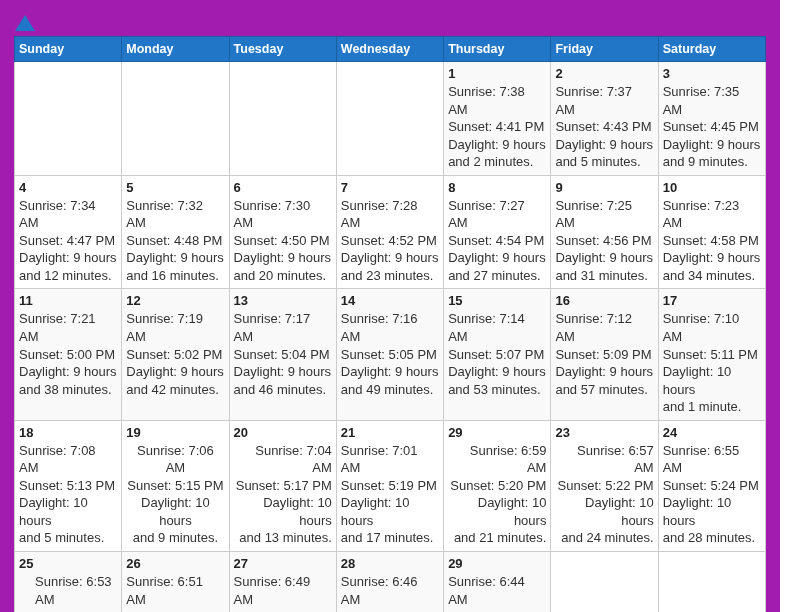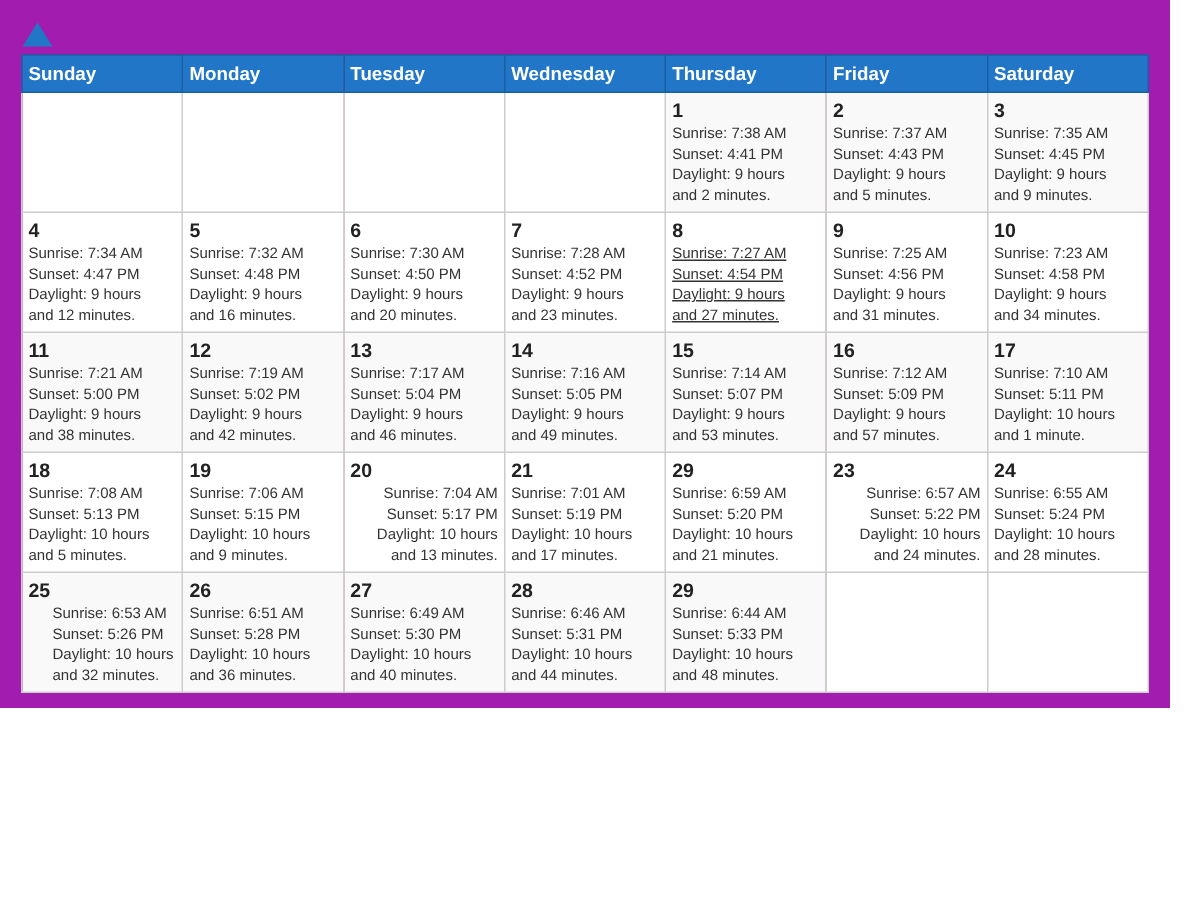--- a/index.html
+++ b/index.html
@@ -84,21 +84,21 @@
       background: #f9f9f9;
     }
     .day-num {
       font-size: 13px;
       font-weight: bold;
       color: #222;
       display: block;
       margin-bottom: 2px;
     }
     .day-info {
-      font-size: 10px;
+      font-size: 13px;
       color: #333;
       line-height: 1.35;
     }
     .empty-cell {
       background: #fff !important;
     }
   </style>
 </head>
 <body>
 
@@ -186,21 +186,21 @@
           </td>
           <td>
             <span class="day-num">7</span>
             <div class="day-info" style="white-space: pre-line;">Sunrise: 7:28 AM
 Sunset: 4:52 PM
 Daylight: 9 hours
 and 23 minutes.</div>
           </td>
           <td>
             <span class="day-num">8</span>
-            <div class="day-info" style="white-space: pre-line; text-decoration: underline;">Sunrise: 7:27 AM
+            <div class="day-info" style="white-space: pre-line;">Sunrise: 7:27 AM
 Sunset: 4:54 PM
 Daylight: 9 hours
 and 27 minutes.</div>
           </td>
           <td>
             <span class="day-num">9</span>
             <div class="day-info" style="white-space: pre-line;">Sunrise: 7:25 AM
 Sunset: 4:56 PM
 Daylight: 9 hours
 and 31 minutes.</div>
@@ -267,42 +267,42 @@
         <tr>
           <td>
             <span class="day-num">18</span>
             <div class="day-info" style="white-space: pre-line;">Sunrise: 7:08 AM
 Sunset: 5:13 PM
 Daylight: 10 hours
 and 5 minutes.</div>
           </td>
           <td>
             <span class="day-num">19</span>
-            <div class="day-info" style="white-space: pre-line;">Sunrise: 7:06 AM
+            <div class="day-info" style="white-space: pre-line; text-align: center;">Sunrise: 7:06 AM
 Sunset: 5:15 PM
 Daylight: 10 hours
 and 9 minutes.</div>
           </td>
           <td>
             <span class="day-num">20</span>
             <div class="day-info" style="white-space: pre-line; text-align: right;">Sunrise: 7:04 AM
 Sunset: 5:17 PM
 Daylight: 10 hours
 and 13 minutes.</div>
           </td>
           <td>
             <span class="day-num">21</span>
             <div class="day-info" style="white-space: pre-line;">Sunrise: 7:01 AM
 Sunset: 5:19 PM
 Daylight: 10 hours
 and 17 minutes.</div>
           </td>
           <td>
             <span class="day-num">29</span>
-            <div class="day-info" style="white-space: pre-line;">Sunrise: 6:59 AM
+            <div class="day-info" style="white-space: pre-line; text-align: right;">Sunrise: 6:59 AM
 Sunset: 5:20 PM
 Daylight: 10 hours
 and 21 minutes.</div>
           </td>
           <td>
             <span class="day-num">23</span>
             <div class="day-info" style="white-space: pre-line; text-align: right;">Sunrise: 6:57 AM
 Sunset: 5:22 PM
 Daylight: 10 hours
 and 24 minutes.</div>

